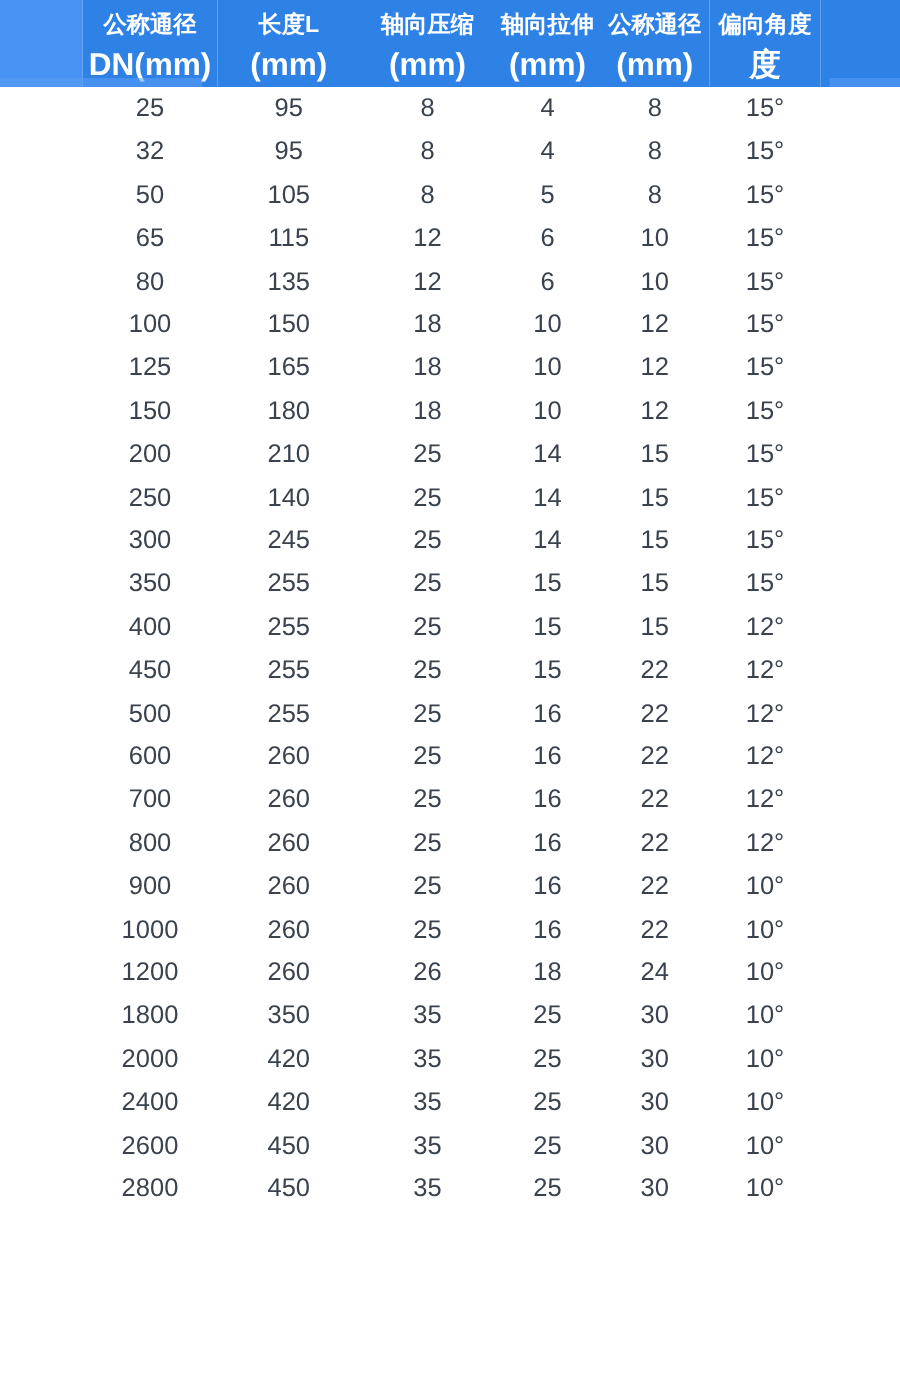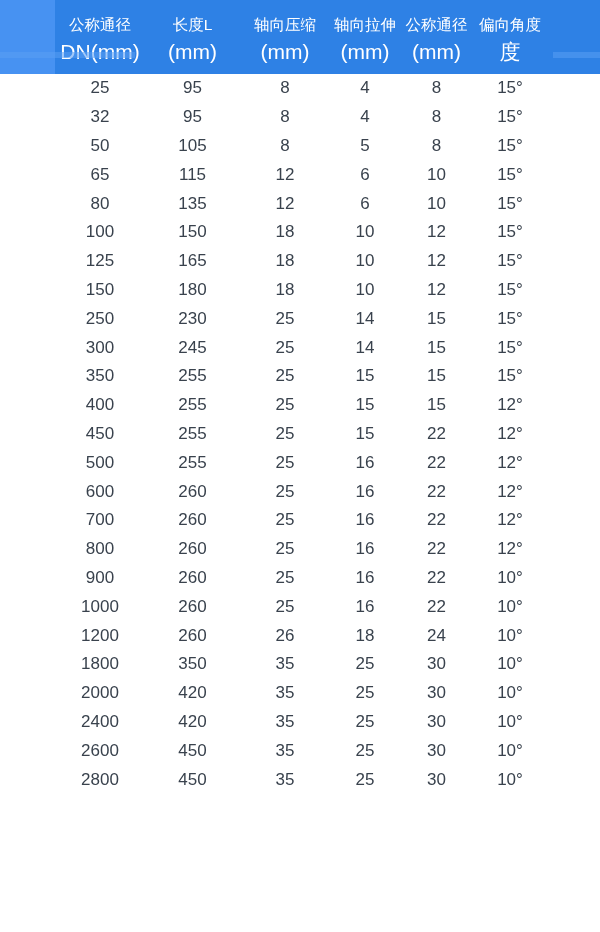--- a/index.html
+++ b/index.html
@@ -21,24 +21,24 @@
     table-layout: fixed;
   }
   table.spec-table th, table.spec-table td {
     padding: 0;
     margin: 0;
     text-align: center;
     vertical-align: middle;
     border: none;
   }
   thead th {
-    height: 74px;
+    height: 58px;
     background: #2e81e5;
     color: #ffffff;
-    font-weight: 400;
+    font-weight: 700;
   }
   thead th.spacer-left {
     background: #4792f2;
   }
   thead th .h-line1 {
     font-size: 15.5px;
     line-height: 21px;
     margin-top: 2px;
   }
   thead th .h-line2 {
@@ -186,22 +186,32 @@
           <td>150</td>
           <td>180</td>
           <td>18</td>
           <td>10</td>
           <td>12</td>
           <td>15°</td>
           <td></td>
         </tr>
         <tr>
           <td></td>
+          <td>200</td>
+          <td>210</td>
+          <td>25</td>
+          <td>14</td>
+          <td>15</td>
+          <td>15°</td>
+          <td></td>
+        </tr>
+        <tr>
+          <td></td>
           <td>250</td>
-          <td>230</td>
+          <td>140</td>
           <td>25</td>
           <td>14</td>
           <td>15</td>
           <td>15°</td>
           <td></td>
         </tr>
         <tr>
           <td></td>
           <td>300</td>
           <td>245</td>

